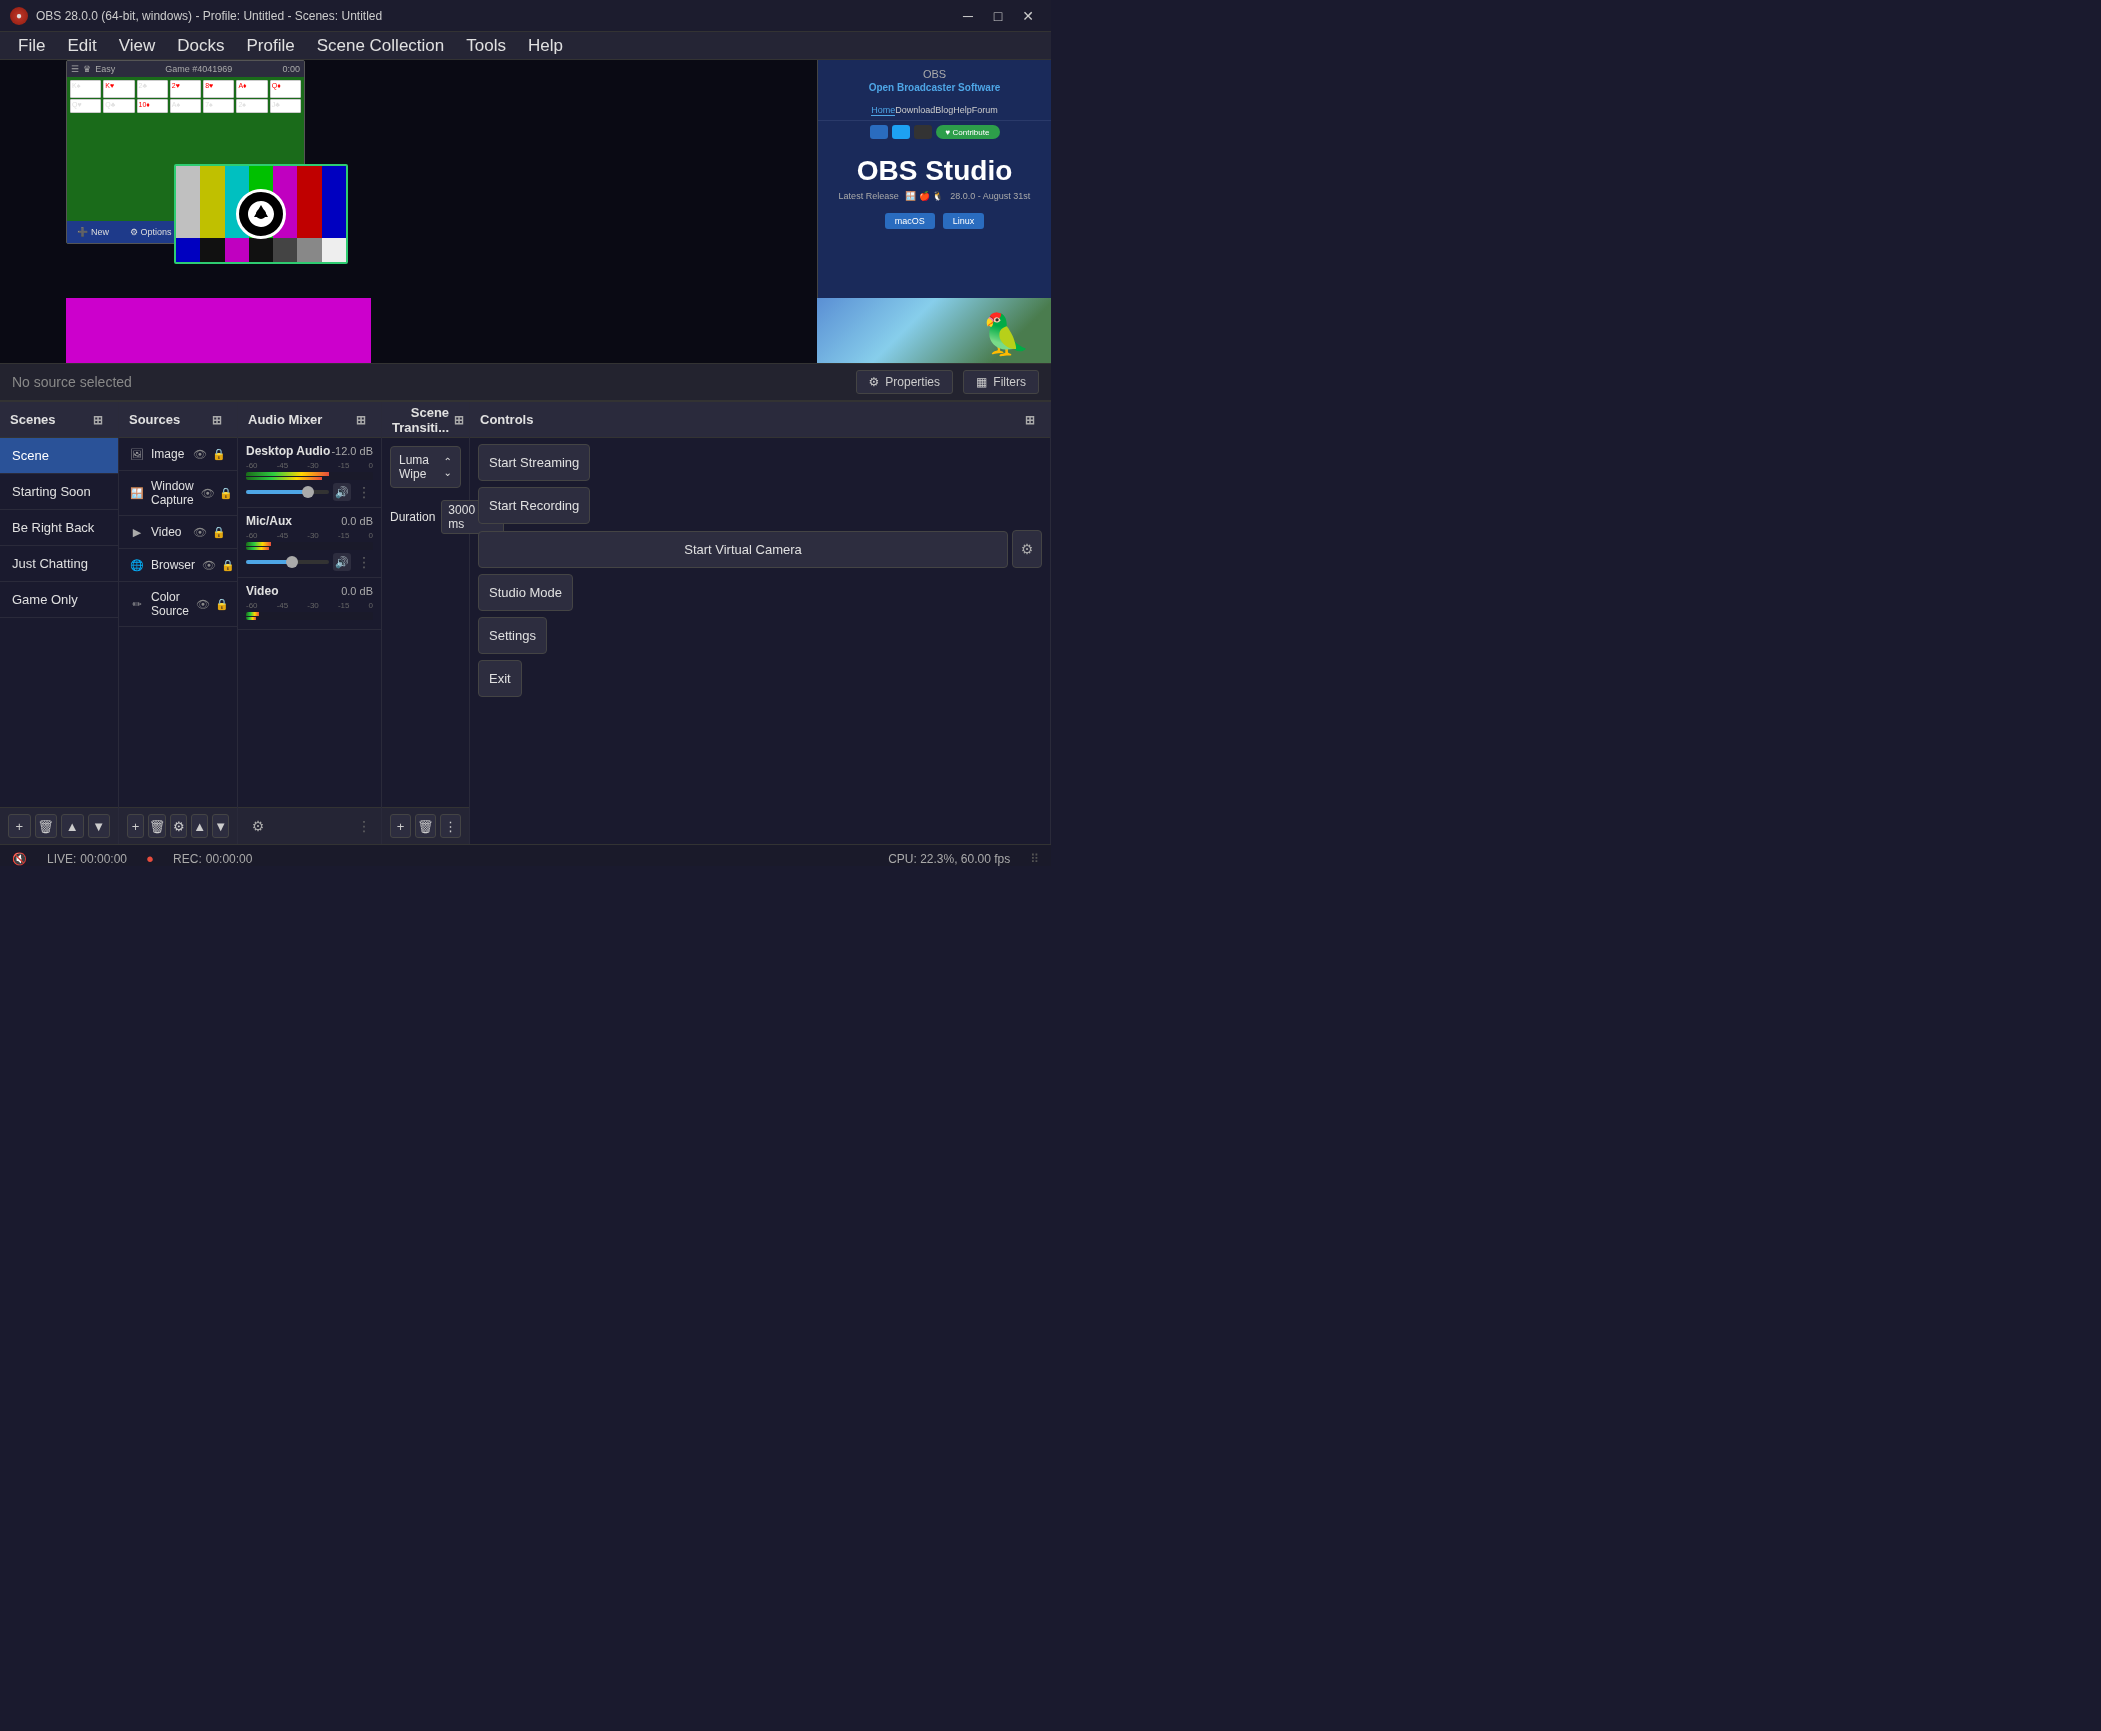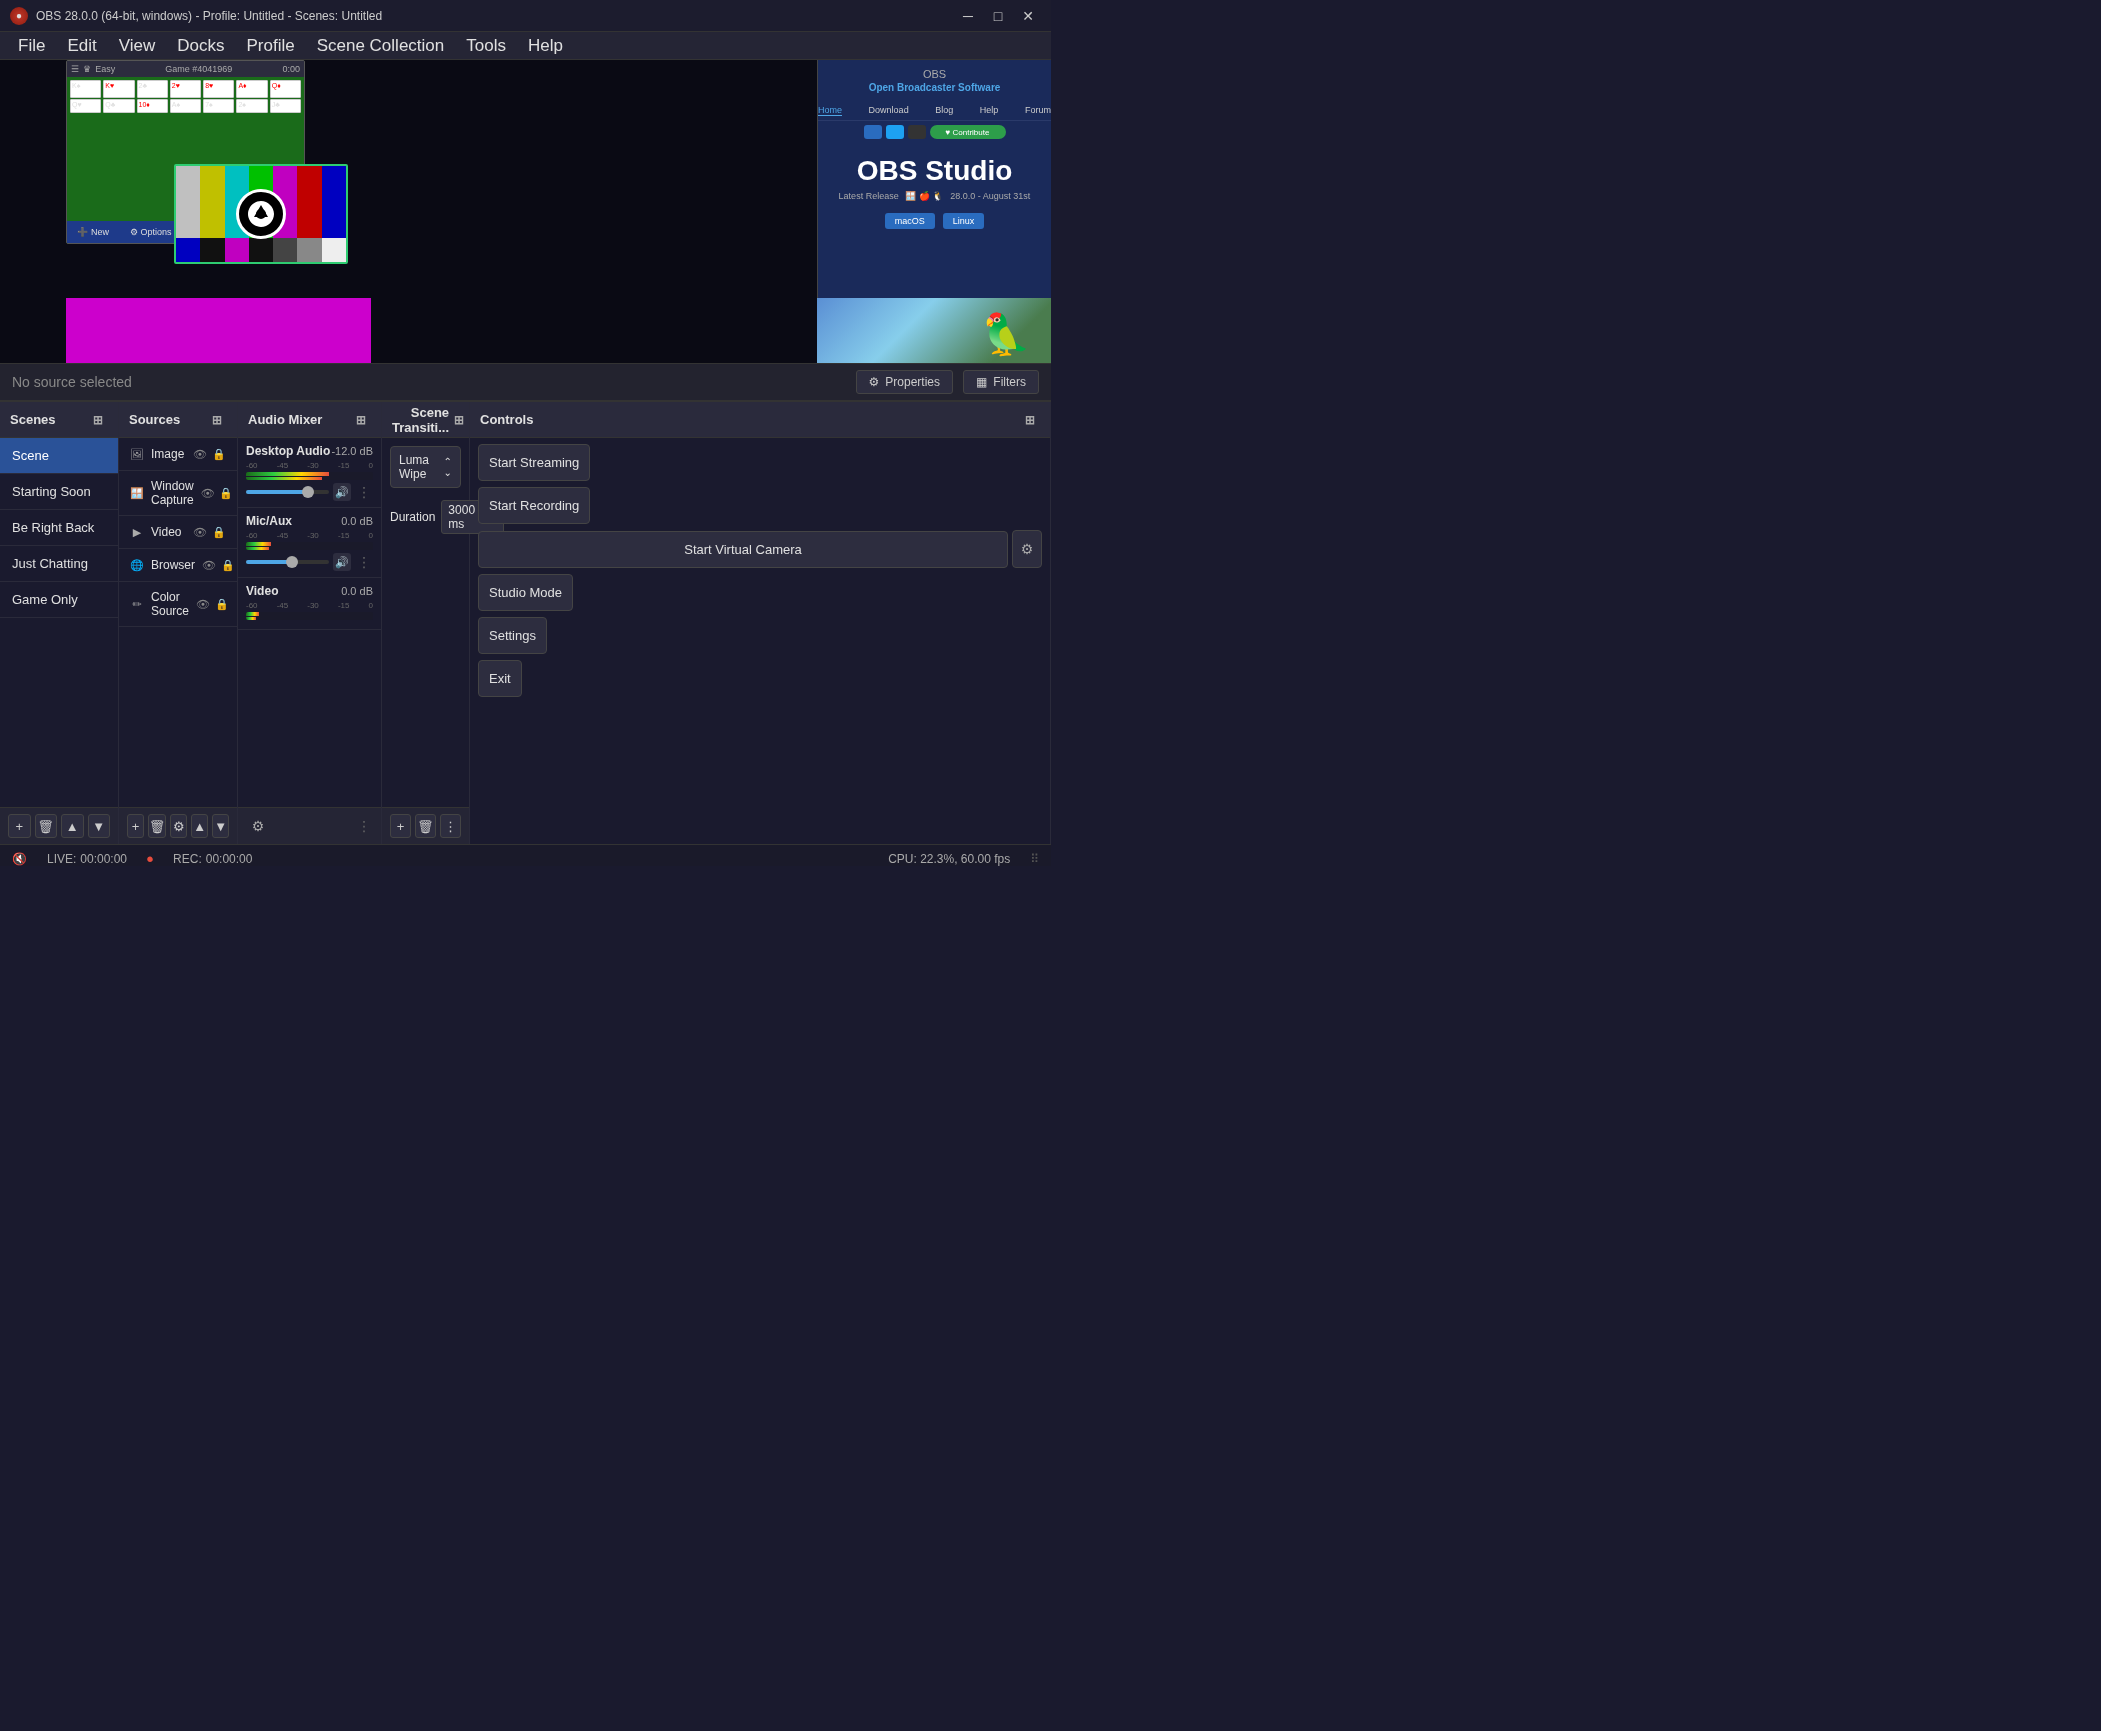--- a/index.html
+++ b/index.html
@@ -131,22 +131,21 @@
       color: #aaa;
       margin-bottom: 2px;
     }
     .obs-site-subtitle {
       font-size: 10px;
       color: #4ea6e6;
       font-weight: bold;
     }
     .obs-site-nav {
       display: flex;
-      justify-content: space-between;
-      gap: 12px;
+      justify-content: center;
       font-size: 9px;
       color: #ccc;
       padding: 4px 0;
       border-bottom: 1px solid #2a3a6a;
     }
     .obs-site-nav span:first-child { color: #4ea6e6; border-bottom: 1px solid #4ea6e6; }
     .obs-big-title {
       font-size: 28px;
       font-weight: bold;
       color: #fff;
@@ -641,21 +640,21 @@
       <span>Home</span>
         <span>Download</span>
         <span>Blog</span>
         <span>Help</span>
         <span>Forum</span>
     </div>
     <div style="display:flex;justify-content:center;gap:4px;padding:4px;flex-wrap:wrap;">
       <div style="background:#2a6cbf;border-radius:3px;width:18px;height:14px;"></div>
       <div style="background:#1da1f2;border-radius:3px;width:18px;height:14px;"></div>
       <div style="background:#333;border-radius:3px;width:18px;height:14px;"></div>
-      <div style="background:#2d9e4a;border-radius:8px;width:76px;height:14px;font-size:8px;color:#fff;display:flex;align-items:center;justify-content:center;">♥ Contribute</div>
+      <div style="background:#2d9e4a;border-radius:8px;width:64px;height:14px;font-size:8px;color:#fff;display:flex;align-items:center;justify-content:center;">♥ Contribute</div>
     </div>
     <div class="obs-big-title">OBS Studio</div>
     <div class="obs-release-info">
       <span>Latest Release</span>
       <span style="margin: 0 4px;">🪟 🍎 🐧</span>
       <span>28.0.0 - August 31st</span>
     </div>
     <div class="obs-btn-row">
       <button class="obs-dl-btn">macOS</button>
       <button class="obs-dl-btn">Linux</button>

